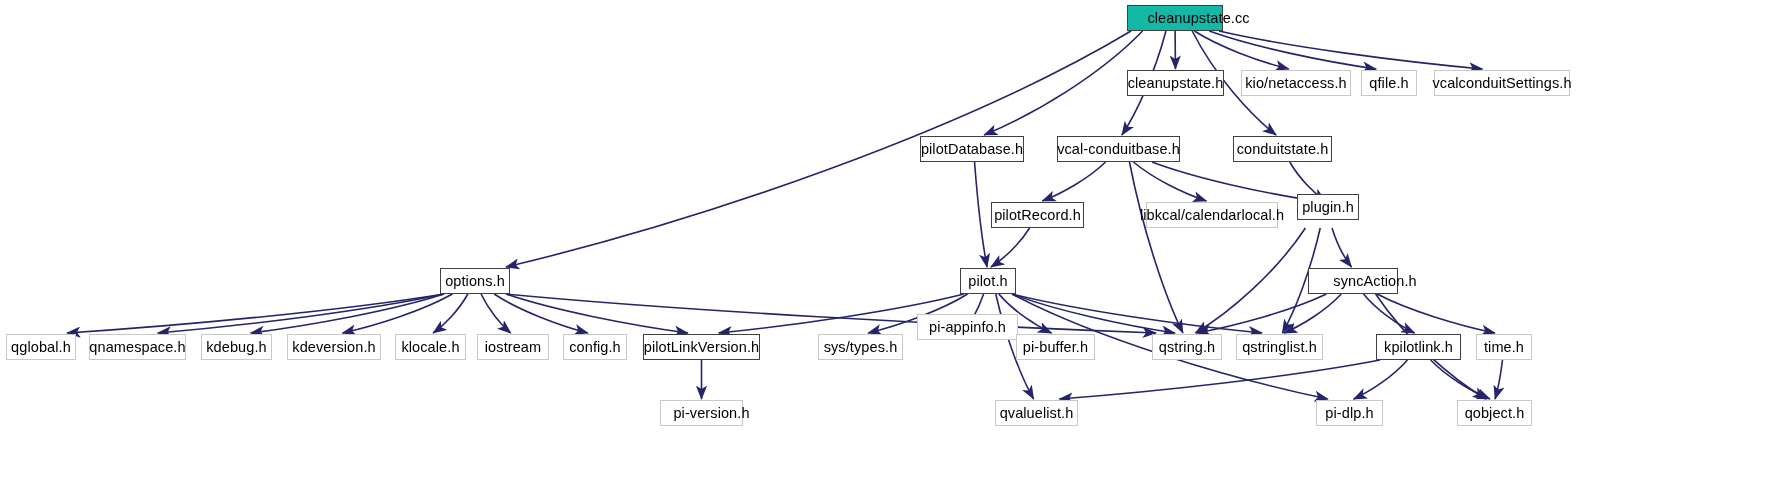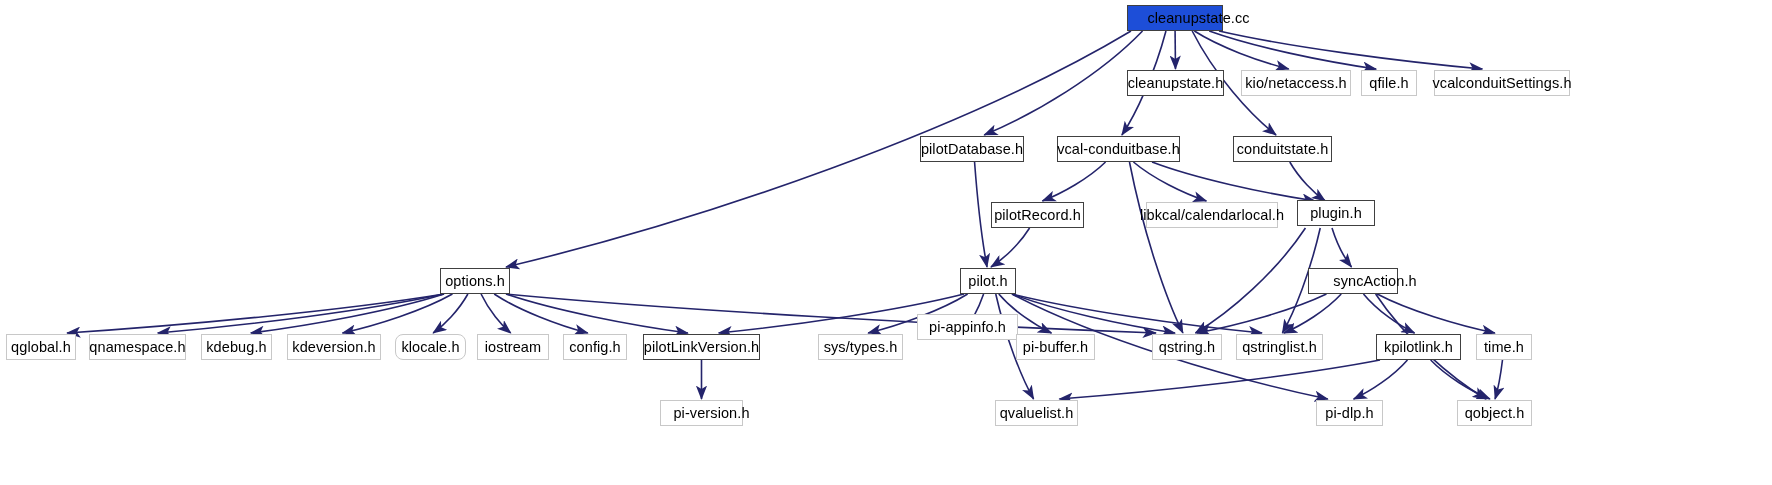--- a/index.html
+++ b/index.html
@@ -30,21 +30,21 @@
     line-height:1;
     color:#000000;
     white-space:nowrap;
     letter-spacing:0.1px;
     z-index:2;
   }
   .node.strong {
     border:1.6px solid #404040;
   }
   .node.root {
-    background:#1d4ed8;
+    background:#14b8a6;
     border:1.6px solid #404040;
     padding-left:47px;
   }
   .node span { pointer-events:none; }
 </style>
 </head>
 <body>
 
 <div id="graph">
   <svg id="edges" viewBox="0 0 1772 485" xmlns="http://www.w3.org/2000/svg">
@@ -124,21 +124,21 @@
     </div>
     <div class="node strong" style="left: 1233px; top: 136px; width: 99px;">
       <span>conduitstate.h</span>
     </div>
     <div class="node strong" style="left: 991px; top: 202px; width: 93px;">
       <span>pilotRecord.h</span>
     </div>
     <div class="node" style="left: 1146px; top: 202px; width: 132px;">
       <span>libkcal/calendarlocal.h</span>
     </div>
-    <div class="node strong" style="left: 1297px; top: 200px; width: 78px;">
+    <div class="node strong" style="left: 1297px; top: 194px; width: 62px;">
       <span>plugin.h</span>
     </div>
     <div class="node strong" style="left: 440px; top: 268px; width: 70px;">
       <span>options.h</span>
     </div>
     <div class="node strong" style="left: 960px; top: 268px; width: 56px;">
       <span>pilot.h</span>
     </div>
     <div class="node strong" style="left: 1308px; top: 268px; width: 90px; padding-left: 44px;">
       <span>syncAction.h</span>
@@ -148,21 +148,21 @@
     </div>
     <div class="node" style="left: 89px; top: 334px; width: 97px;">
       <span>qnamespace.h</span>
     </div>
     <div class="node" style="left: 201px; top: 334px; width: 71px;">
       <span>kdebug.h</span>
     </div>
     <div class="node" style="left: 287px; top: 334px; width: 94px;">
       <span>kdeversion.h</span>
     </div>
-    <div class="node" style="left: 395px; top: 334px; width: 71px; border-radius: 8px;">
+    <div class="node" style="left: 395px; top: 334px; width: 71px;">
       <span>klocale.h</span>
     </div>
     <div class="node" style="left: 477px; top: 334px; width: 72px;">
       <span>iostream</span>
     </div>
     <div class="node" style="left: 563px; top: 334px; width: 64px;">
       <span>config.h</span>
     </div>
     <div class="node strong" style="left: 643px; top: 334px; width: 117px;">
       <span>pilotLinkVersion.h</span>

